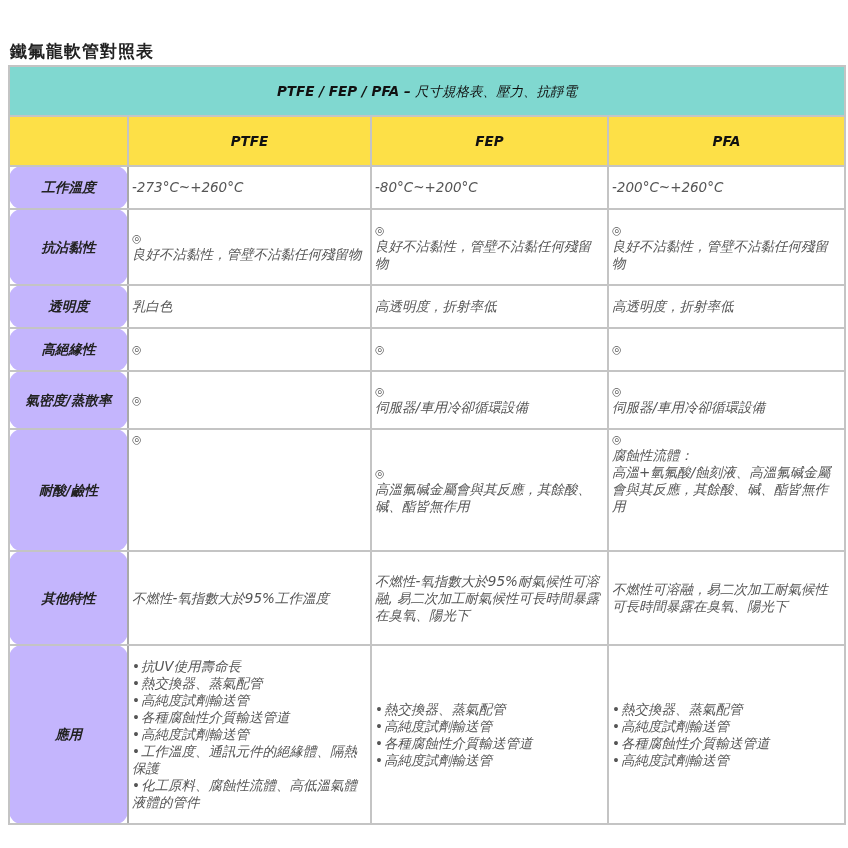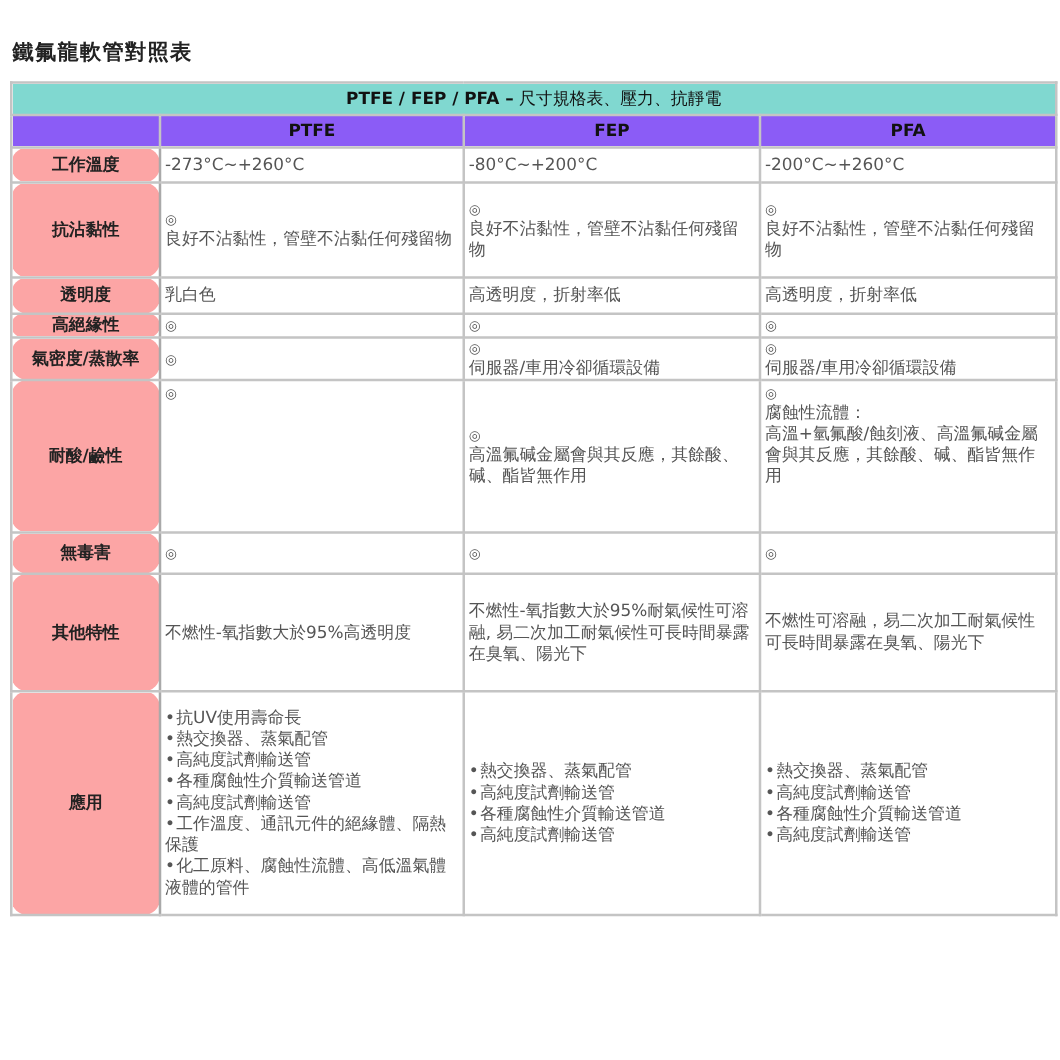--- a/index.html
+++ b/index.html
@@ -2,65 +2,66 @@
 <html><head>
   <meta charset="utf-8">
   <style>
     html, body { margin: 0; padding: 0; background: #ffffff; }
     body {
       width: 848px; height: 848px; position: relative; overflow: hidden;
       font-family: "DejaVu Sans", "Liberation Sans", sans-serif;
       color: #555555;
     }
     .page-title {
-      position: absolute; left: 10px; top: 30px;
+      position: absolute; left: 10px; top: 40px;
       font-size: 17px; font-weight: bold; color: #222222;
       letter-spacing: 1px;
     }
     table.spec {
       position: absolute; left: 8px; top: 65px;
       width: 836px;
       border-collapse: collapse;
       table-layout: fixed;
       border: 2px solid #a9a9a9;
     }
     table.spec td, table.spec th {
       border: 2px solid #c4c4c4;
-      padding: 0 3px;
+      padding: 12px 3px;
       font-size: 13.5px;
       line-height: 17px;
       vertical-align: middle;
       text-align: left;
       font-weight: normal;
       color: #555555;
       overflow: hidden;
+      font-style: italic;
     }
     table.spec col.c-label { width: 119px; }
     table.spec col.c-ptfe { width: 243px; }
     table.spec col.c-fep { width: 237px; }
     table.spec col.c-pfa { width: 237px; }
 
     .banner-cell {
       background: #80d8d0;
       text-align: center !important;
       font-weight: bold !important;
       color: #111111 !important;
       height: 24px;
       font-size: 13.5px;
     }
     .banner-cell .banner-zh { font-weight: normal; }
     .col-head {
-      background: #8b5cf6;
+      background: #fde047;
       text-align: center !important;
       font-weight: bold !important;
       color: #111111 !important;
       height: 24px;
     }
     .row-label {
-      background: #fca5a5;
+      background: #c4b5fd;
       text-align: center !important;
       font-weight: bold !important;
       color: #222222 !important;
       border-right: 2px solid #a9a9a9 !important;
       border-radius: 13px;
     }
     td.top { vertical-align: top !important; padding-top: 2px !important; }
     .cell-line { display: block; white-space: normal; }
     .mark { font-size: 11px; line-height: 15px; display: block; }
     .bullet-list { margin: 0; padding: 0; list-style: none; }
@@ -159,36 +160,24 @@
       <span class="cell-line">高溫氟碱金屬會與其反應，其餘酸、碱、酯皆無作用</span>
     </td>
     <td class="top">
       <span class="mark">◎</span>
       <span class="cell-line">腐蝕性流體：</span>
       <span class="cell-line">高溫+氫氟酸/蝕刻液、高溫氟碱金屬會與其反應，其餘酸、碱、酯皆無作用</span>
     </td>
   </tr>
 
 
-  <tr style="height:33px">
-    <td class="row-label">無毒害</td>
-    <td>
-          <span class="mark">◎</span>
-        </td>
-    <td>
-          <span class="mark">◎</span>
-        </td>
-    <td>
-          <span class="mark">◎</span>
-        </td>
-  </tr>
 
   <tr style="height:94px">
     <td class="row-label">其他特性</td>
-    <td>不燃性-氧指數大於95%高透明度</td>
+    <td>不燃性-氧指數大於95%工作溫度</td>
     <td>不燃性-氧指數大於95%耐氣候性可溶融, 易二次加工耐氣候性可長時間暴露在臭氧、陽光下</td>
     <td>不燃性可溶融，易二次加工耐氣候性可長時間暴露在臭氧、陽光下</td>
   </tr>
 
   <tr style="height:179px">
     <td class="row-label">應用</td>
     <td>
       <ul class="bullet-list">
         <li>抗UV使用壽命長</li>
         <li>熱交換器、蒸氣配管</li>

